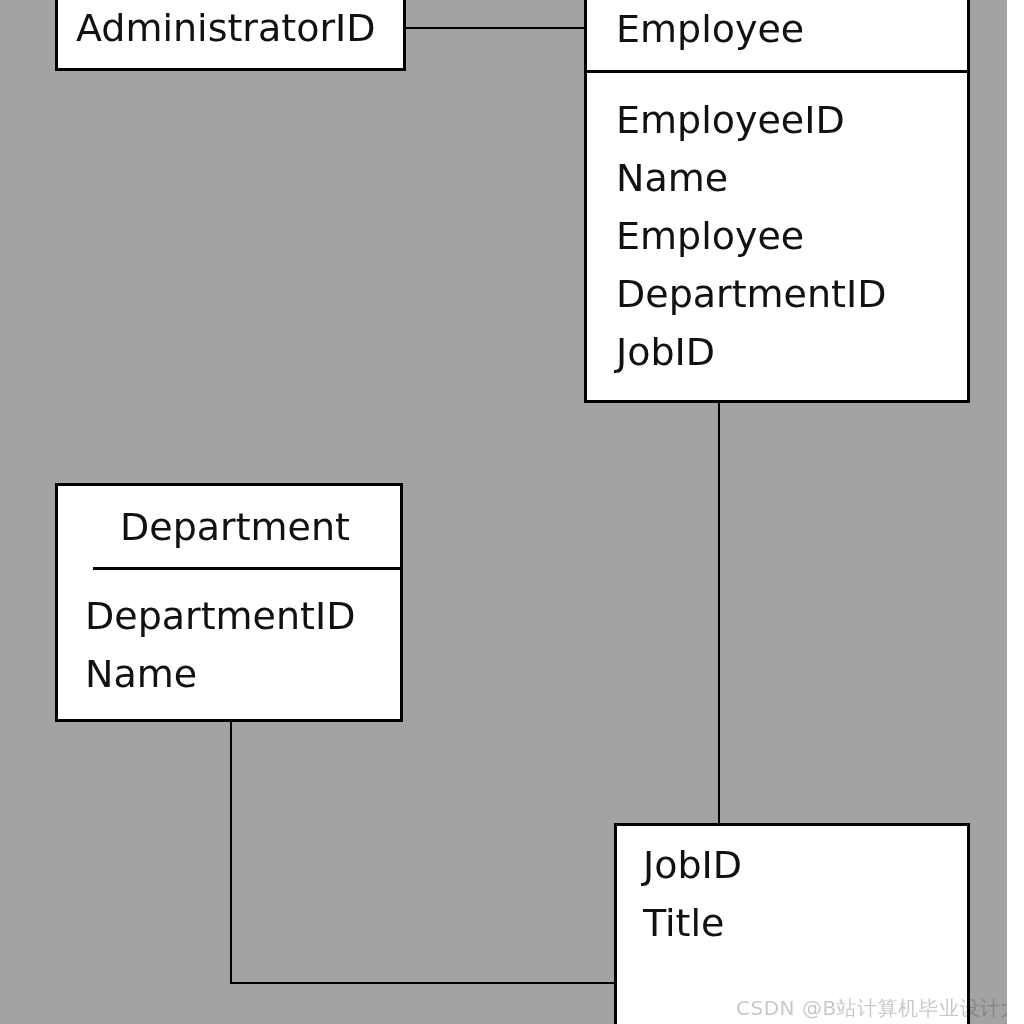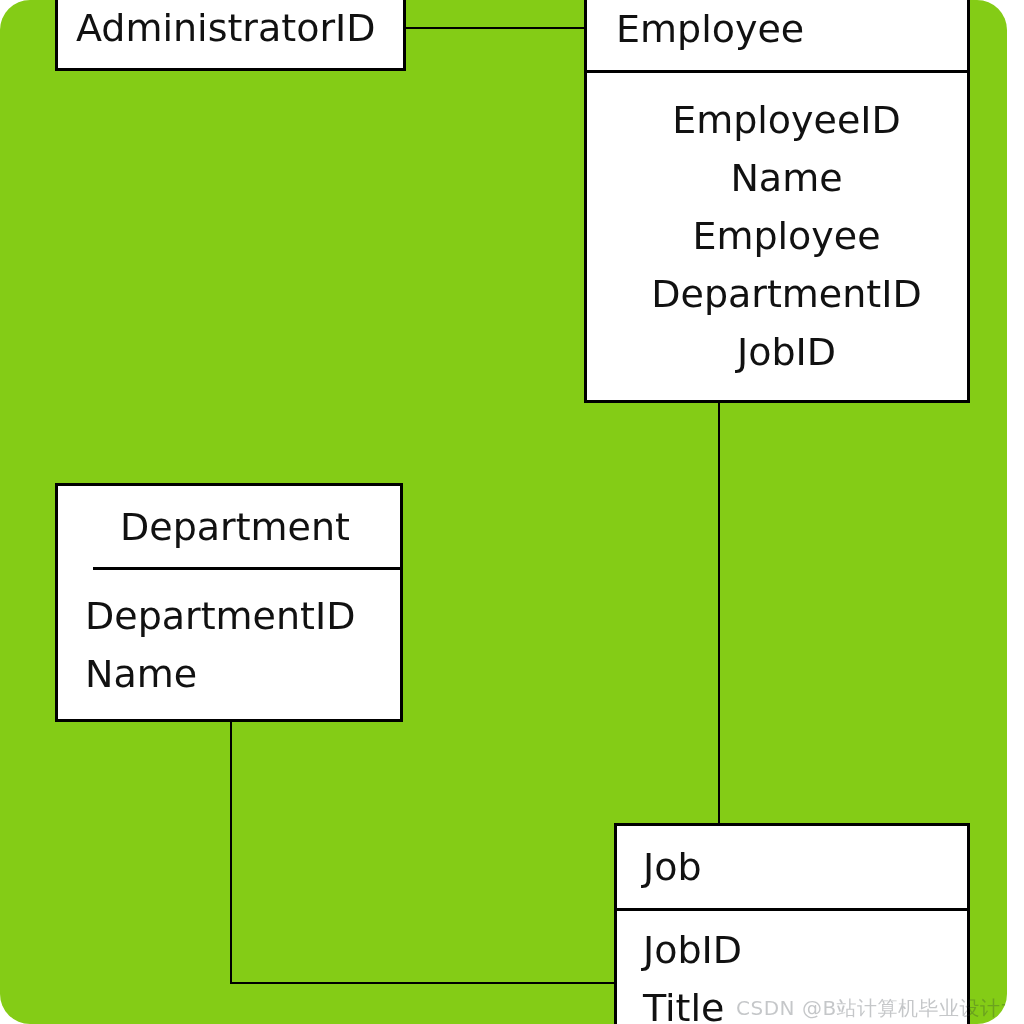--- a/index.html
+++ b/index.html
@@ -5,24 +5,23 @@
   html, body {
     margin: 0;
     padding: 0;
     background: #ffffff;
   }
   #canvas {
     position: relative;
     width: 1007px;
     height: 1024px;
     overflow: hidden;
-    background: #84cc16;
+    background: #a3a3a3;
     font-family: "DejaVu Sans", "Liberation Sans", sans-serif;
     color: #111111;
-    border-radius: 30px;
   }
   .entity {
     position: absolute;
     background: #ffffff;
     border: 3px solid #000000;
     box-sizing: border-box;
     z-index: 2;
   }
   .entity .header {
     box-sizing: border-box;
@@ -49,21 +48,21 @@
     left: 55px; top: -15px;
     width: 351px; height: 86px;
   }
   #box-admin .header { height: 100%; border-bottom: none; padding-left: 18px; }
   
   #box-employee {
     left: 584px; top: -15px;
     width: 386px; height: 418px;
   }
   #box-employee .header { height: 85px; padding-left: 29px; }
-  #box-employee .fields { padding: 18px 10px 0 29px; text-align: center; }
+  #box-employee .fields { padding: 18px 10px 0 29px; }
   
   #box-department {
     left: 55px; top: 483px;
     width: 348px; height: 239px;
   }
   #box-department .header { height: 84px; padding-left: 27px; margin-left: 35px; }
   #box-department .fields { padding: 17px 10px 0 27px; }
   
   #box-job {
     left: 614px; top: 823px;
@@ -126,23 +125,20 @@
     <div class="header">
       <span class="title">Department</span>
     </div>
     <div class="fields">
       <span class="field">DepartmentID</span>
       <span class="field">Name</span>
     </div>
   </div>
 
   <div class="entity" id="box-job">
-    <div class="header">
-      <span class="title">Job</span>
-    </div>
     <div class="fields">
       <span class="field">JobID</span>
       <span class="field">Title</span>
     </div>
   </div>
 
   <div id="watermark">CSDN @B站计算机毕业设计大学</div>
 
 </div>
 

